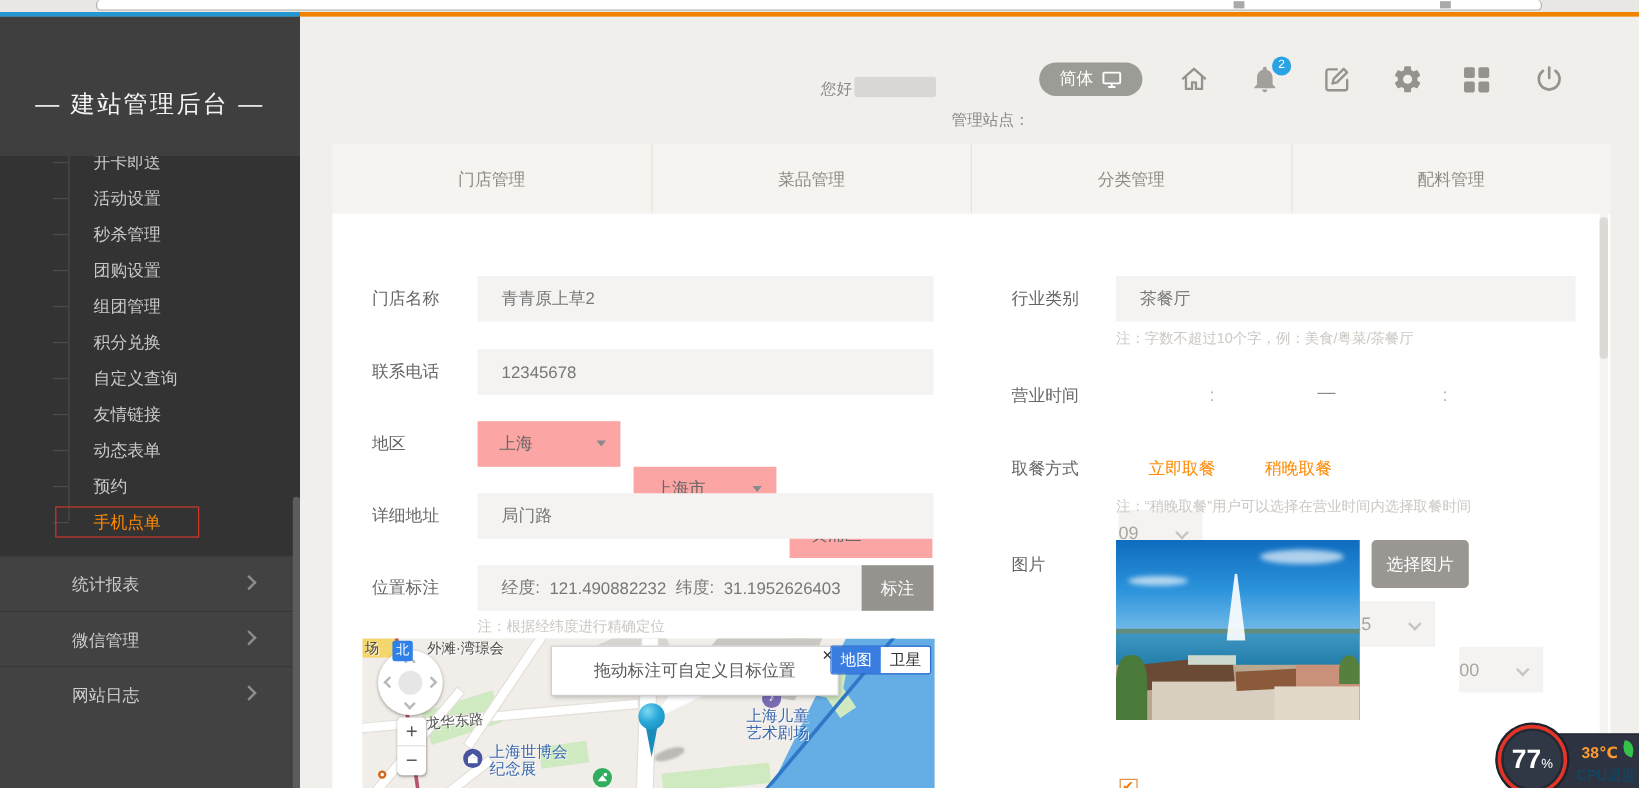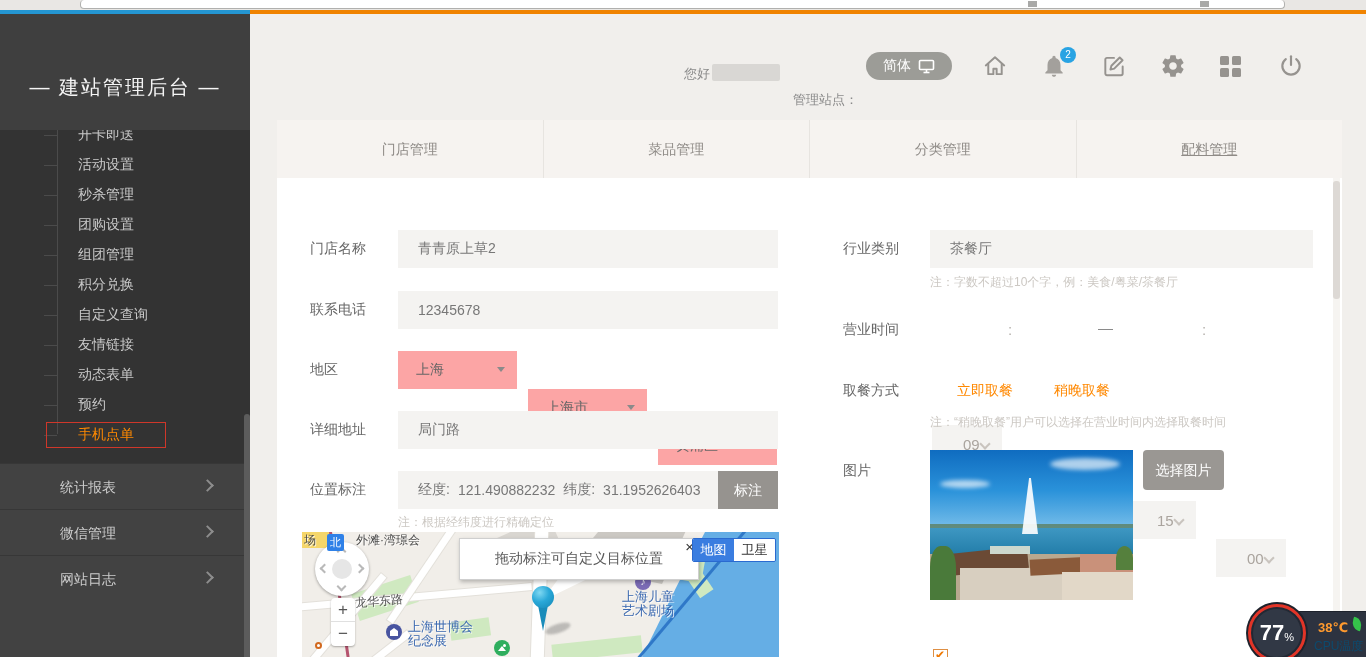--- a/index.html
+++ b/index.html
@@ -13,21 +13,21 @@
     border:1px solid #b0b0ae; border-radius:0 0 0 0; border-top:none; border-radius:4px; }
   .addr-frag { top:1px; width:9px; height:6px; background:#a9a9a7; }
   .accent-blue { left:0; top:10px; width:250px; height:4px; background:#2496d2; }
   .accent-orange { left:250px; top:10px; width:1116px; height:4px; background:#f08300; }
 
   
   .sidebar { left:0; top:14px; width:250px; height:643px; background:#3a3a3a; }
   .side-header { left:0; top:0; width:250px; height:116px; background:#3f3f3f;
     color:#f5f5f5; font-size:20px; letter-spacing:2px; text-align:center; line-height:146px; }
   .submenu { left:0; top:116px; width:250px; height:333px; background:#333333; overflow:hidden; }
-  .submenu-inner { position:absolute; left:0; top:-10px; width:250px;font-family:Liberation Mono, monospace; }
+  .submenu-inner { position:absolute; left:0; top:-10px; width:250px; }
   .tree-line { left:57px; top:-10px; width:1px; height:314px; background:#4b4b4b; }
   .submenu-item { position:relative; height:30px; line-height:30px; padding-left:78px;
     color:#c9c9c9; font-size:14px; cursor:pointer; }
   .submenu-item::before { content:""; position:absolute; left:44px; top:50%; width:13px;
     height:1px; background:#4b4b4b; }
   .submenu-item.active { color:#ff8a00; }
   .active-box { left:46px; top:2px; width:120px; height:26px; border:1px solid #cf372a; }
   .sections { left:0; top:449px; width:250px; height:194px; background:#424242; }
   .section-row { position:relative; height:46px; line-height:46px; padding-left:60px;
     color:#cccccc; font-size:14px; border-top:1px solid #373737; cursor:pointer; }
@@ -46,33 +46,33 @@
   .badge { left:810px; top:33px; min-width:16px; height:16px; border-radius:8px; background:#29a3e3;
     color:#fff; font-size:10px; line-height:16px; text-align:center; padding:0 3px; }
   .grid-icon { left:970px; top:42px; width:21px; height:21px; display:grid;
     grid-template-columns:9px 9px; grid-template-rows:9px 9px; gap:3px; cursor:pointer; }
   .grid-icon i { background:#96938f; border-radius:1.5px; }
 
   
   .tabbar { left:277px; top:120px; width:1065px; height:58px; background:#f6f3f0; display:flex; }
   .tab { flex:1; text-align:center; line-height:58px; font-size:14px; color:#8f8b87;
     border-right:1px solid #e7e4e0; cursor:pointer; }
-  .tab:last-child { border-right:none;text-decoration:underline; }
+  .tab:last-child { border-right:none; }
 
   
   .panel { left:277px; top:178px; width:1065px; height:479px; background:#fff; }
   .flabel { color:#666; font-size:14px; }
   .finput { background:#f4f3f1; color:#777; font-size:14px; display:flex; align-items:center;
     padding-left:20px; cursor:text; }
   .fselect { background:#fca5a5; color:#666; font-size:14px; display:flex; align-items:center;
     padding-left:18px; cursor:pointer; position:relative; }
   .sel-arrow { position:absolute; right:12px; top:16px; width:0; height:0;
     border-left:4px solid transparent; border-right:4px solid transparent; border-top:5px solid #8a8a8a; }
   .timebox { background:#f4f3f1; color:#aaa49e; font-size:15px; display:flex; align-items:center;
-    padding-left:31px; cursor:pointer; position:relative; }
+    padding-left:0; cursor:pointer; position:relative; }
   .time-chev { position:absolute; right:13px; top:15px; width:8px; height:8px;
     border-left:2px solid #c9c4be; border-bottom:2px solid #c9c4be; transform:rotate(-45deg); }
   .note { color:#ccc8c3; font-size:12px; }
   .grey-btn { background:#96938f; color:#fff; font-size:14px; text-align:center; cursor:pointer; }
   .cbox { width:15px; height:15px; background:#fff; border:1px solid #de8f44; position:relative; cursor:pointer; }
   .cbox::after { content:"✔"; position:absolute; left:1px; top:-2px; color:#f07800; font-size:12px; }
   .cb-label { color:#ff8800; font-size:14px; cursor:pointer; }
   .sep { color:#b5b1ac; font-size:15px; }
   .panel-scroll { left:1056px; top:0; width:7px; height:479px; background:#f6f4f1; }
   .panel-thumb { left:0; top:3px; width:7px; height:118px; background:#ddd9d5; border-radius:3px; }

